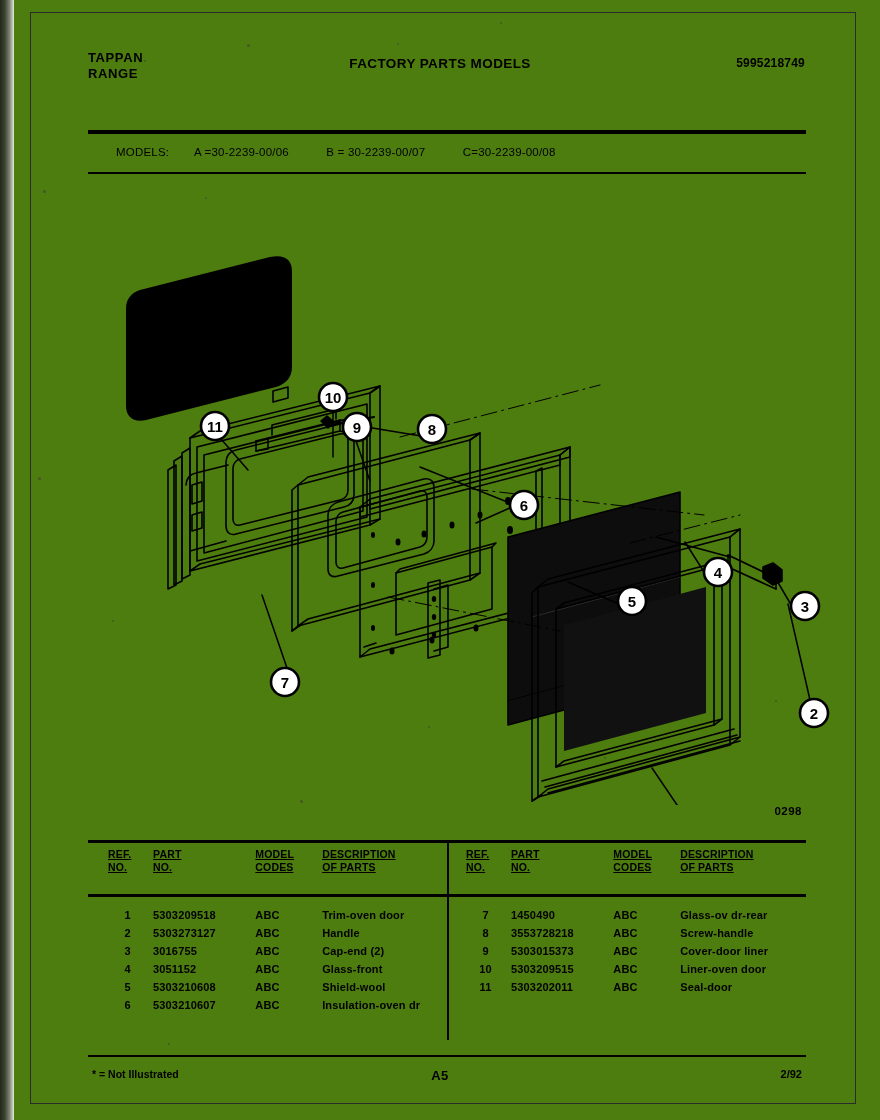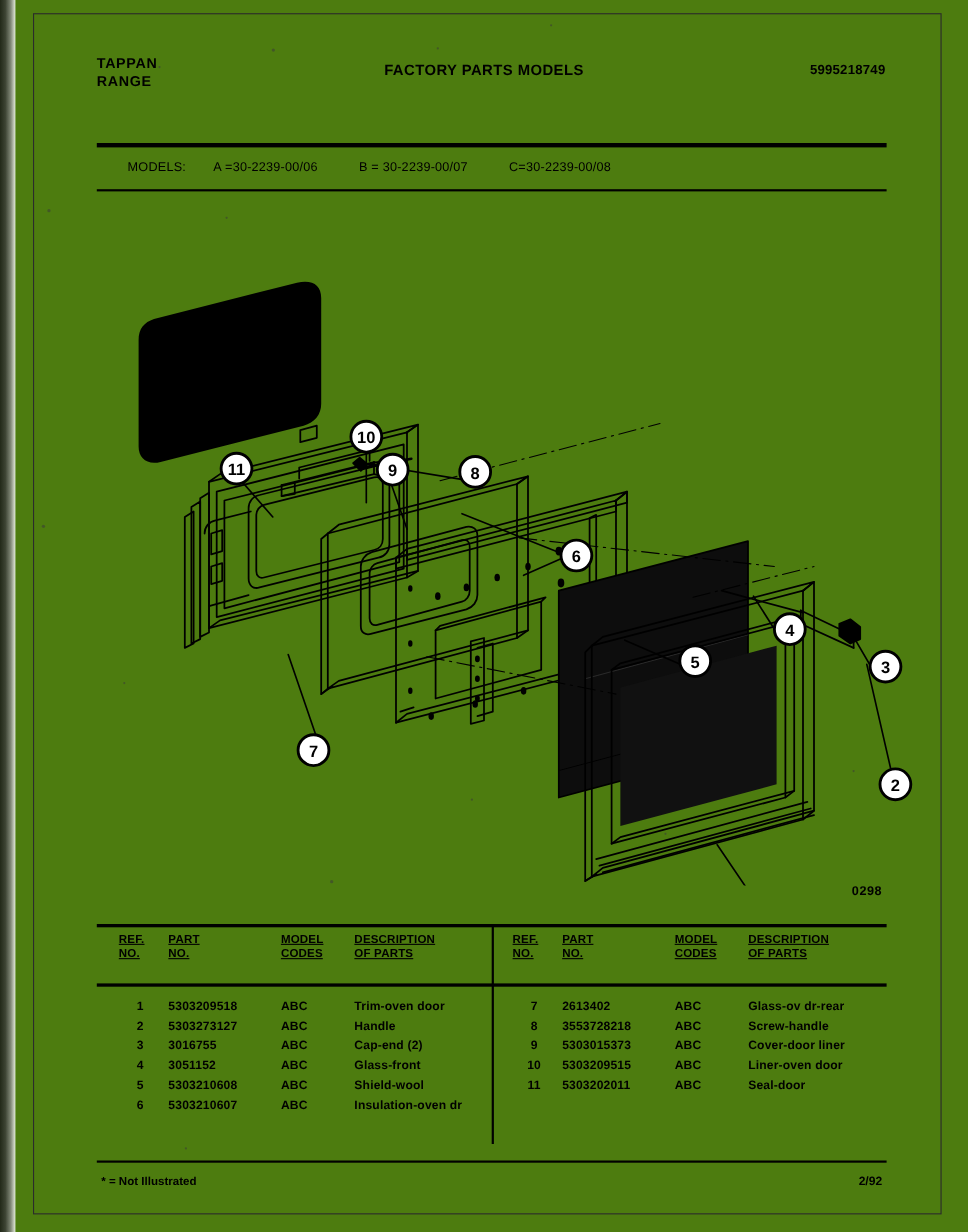--- a/index.html
+++ b/index.html
@@ -557,21 +557,21 @@
             <th class="col-desc">DESCRIPTION
 OF PARTS</th>
           </tr>
         </thead>
         <tbody>
           <tr class="spacer-row">
               <td colspan="4"></td>
             </tr>
           <tr>
             <td class="col-ref">7</td>
-            <td class="col-part">2613402</td>
+            <td class="col-part">1450490</td>
             <td class="col-code">ABC</td>
             <td class="col-desc">Glass-ov dr-rear</td>
           </tr>
           <tr>
             <td class="col-ref">8</td>
             <td class="col-part">3553728218</td>
             <td class="col-code">ABC</td>
             <td class="col-desc">Screw-handle</td>
           </tr>
           <tr>
@@ -592,15 +592,16 @@
             <td class="col-code">ABC</td>
             <td class="col-desc">Seal-door</td>
           </tr>
         </tbody>
       </table>
     </div>
   </div>
 
   <div class="rule-footer"></div>
   <div class="footer-note">* = Not Illustrated</div>
+  <div class="footer-page">A5</div>
   <div class="footer-date">2/92</div>
 
 </div>
 
 </body></html>

